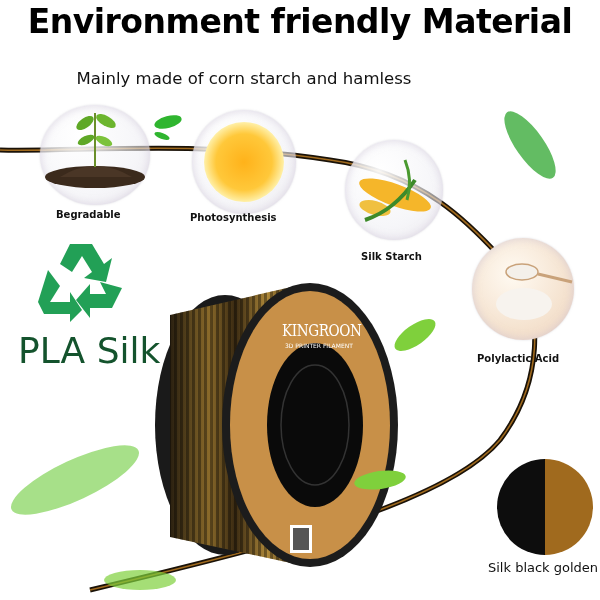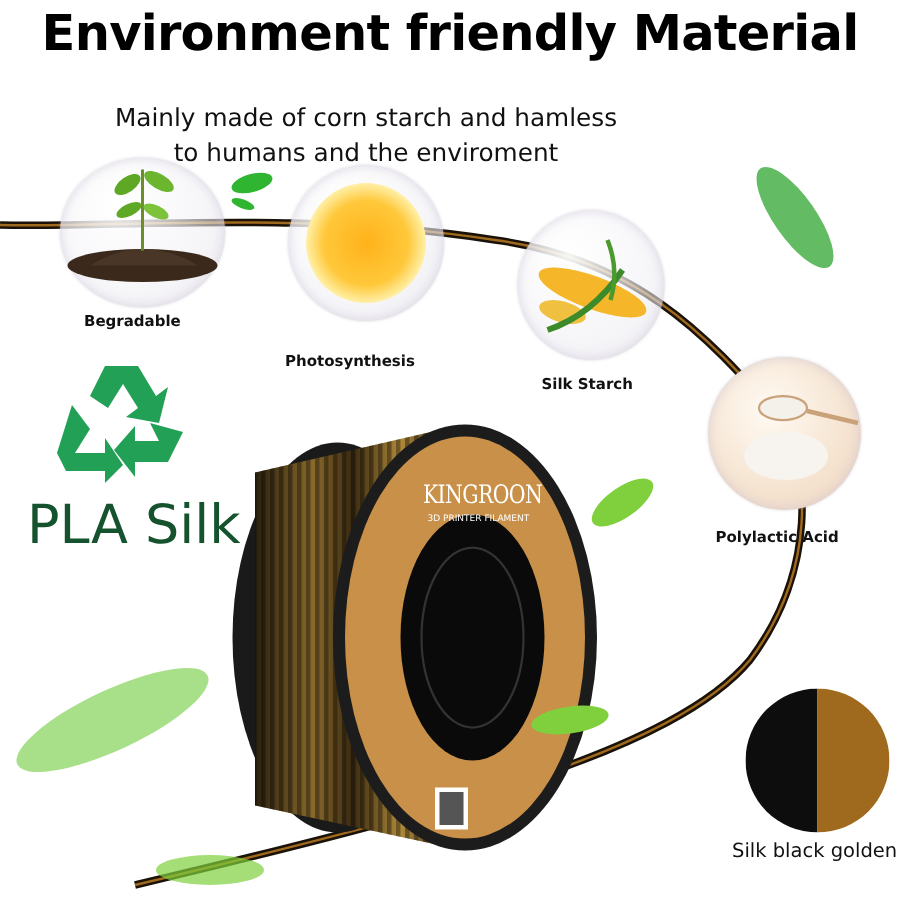--- a/index.html
+++ b/index.html
@@ -18,21 +18,20 @@
 <body>
 
 <svg class="abs" style="left:0;top:0" width="600" height="600" viewBox="0 0 600 600">
   <path d="M0,150 C80,152 200,140 330,160 C420,172 470,220 520,280 C540,310 545,380 500,440 C450,500 300,540 90,590" fill="none" stroke="#1a1208" stroke-width="5"></path>
   <path d="M0,150 C80,152 200,140 330,160 C420,172 470,220 520,280 C540,310 545,380 500,440 C450,500 300,540 90,590" fill="none" stroke="#a06a1e" stroke-width="1.6"></path>
 </svg>
 
 <div class="abs title">Environment friendly Material</div>
 <div class="abs subtitle">
   <div>Mainly made of corn starch and hamless</div>
-  <div>to humans and the enviroment</div>
 </div>
 
 <div class="abs bubble" style="left:40px;top:105px;width:110px;height:100px;">
   <svg width="110" height="100" viewBox="0 0 110 100">
     <ellipse cx="55" cy="72" rx="50" ry="11" fill="#3b2a1c"></ellipse>
     <path d="M20,72 Q55,50 92,72 Z" fill="#4a3626"></path>
     <line x1="55" y1="62" x2="55" y2="8" stroke="#6a8f2a" stroke-width="2"></line>
     <ellipse cx="45" cy="18" rx="10" ry="5" fill="#5fa826" transform="rotate(-35 45 18)"></ellipse>
     <ellipse cx="66" cy="16" rx="11" ry="5" fill="#6cb52e" transform="rotate(30 66 16)"></ellipse>
     <ellipse cx="46" cy="35" rx="9" ry="4" fill="#5fa826" transform="rotate(-25 46 35)"></ellipse>
@@ -46,21 +45,21 @@
     <defs>
       <radialGradient id="sun" cx="50%" cy="50%" r="50%">
         <stop offset="0%" stop-color="#ffb21a"></stop>
         <stop offset="70%" stop-color="#ffc83a"></stop>
         <stop offset="100%" stop-color="#fff0a8"></stop>
       </radialGradient>
     </defs>
     <circle cx="52" cy="52" r="40" fill="url(#sun)"></circle>
   </svg>
 </div>
-<div class="abs label" style="left:190px;top:236px;text-align:right;">Photosynthesis</div>
+<div class="abs label" style="left:190px;top:212px;text-align:right;">Photosynthesis</div>
 
 <div class="abs bubble" style="left:345px;top:140px;width:98px;height:100px;">
   <svg width="98" height="100" viewBox="0 0 98 100">
     <ellipse cx="50" cy="55" rx="38" ry="11" fill="#f5b62a" transform="rotate(20 50 55)"></ellipse>
     <ellipse cx="30" cy="68" rx="16" ry="7" fill="#f0c040" transform="rotate(15 30 68)"></ellipse>
     <path d="M20,80 Q50,70 70,40" stroke="#3d8a2a" stroke-width="4" fill="none"></path>
     <path d="M60,20 Q68,40 62,60" stroke="#4a9a30" stroke-width="3" fill="none"></path>
   </svg>
 </div>
 <div class="abs label" style="left:361px;top:251px;">Silk Starch</div>

